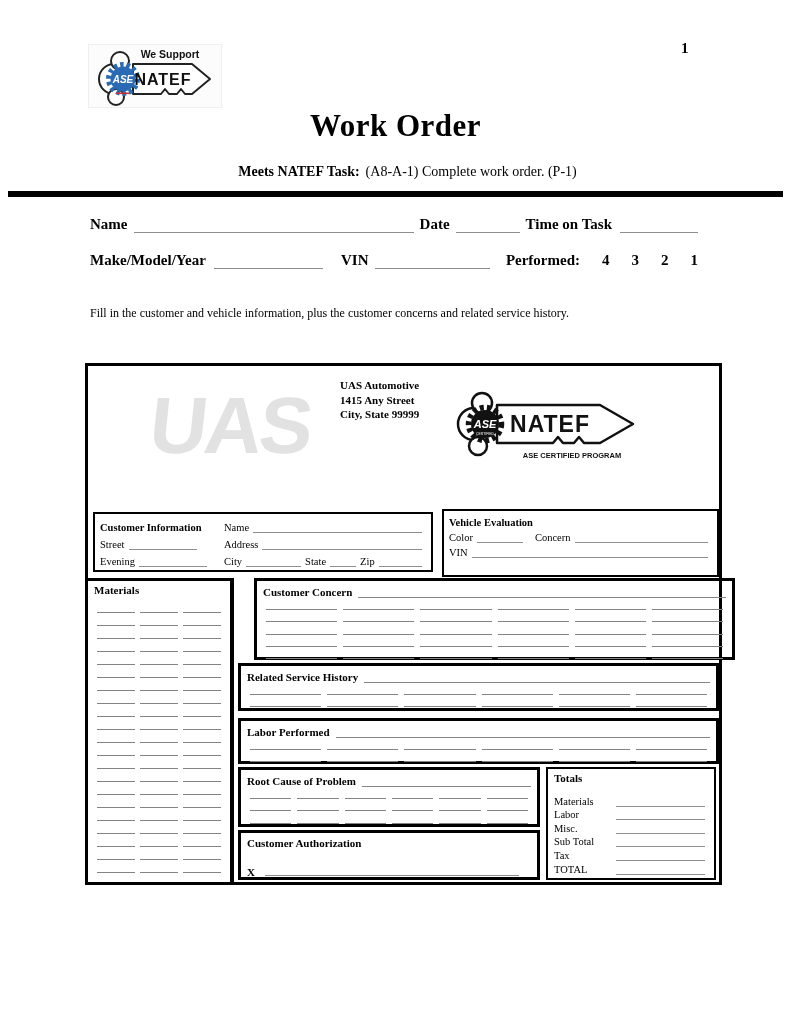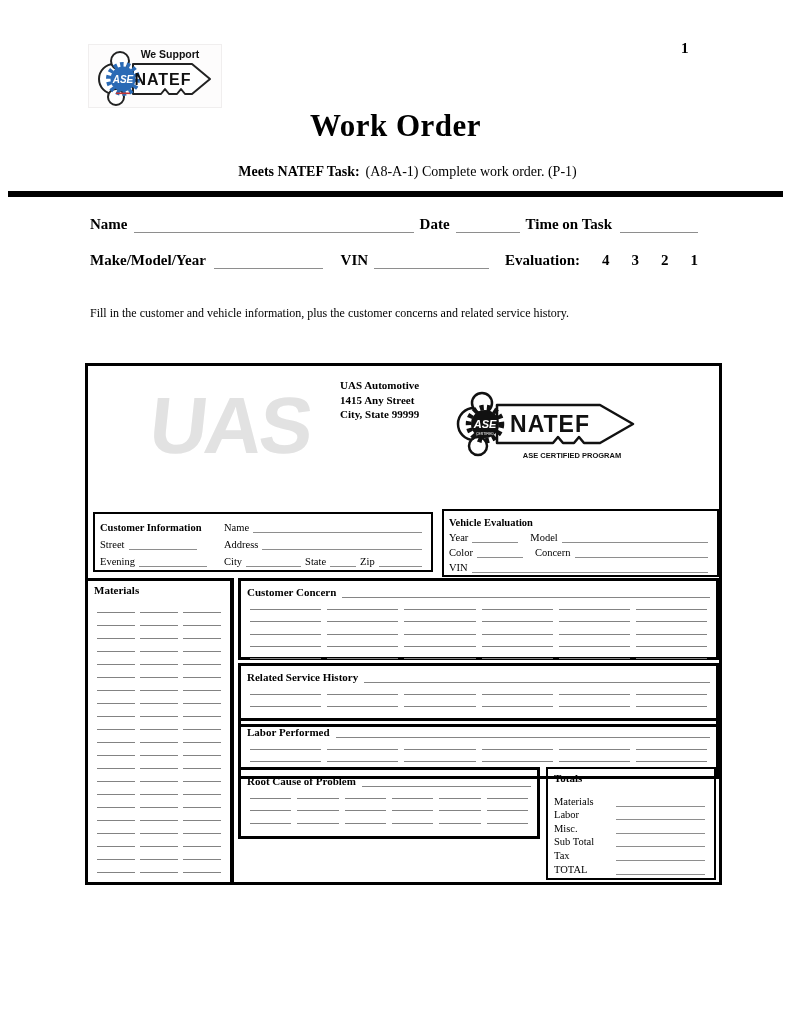--- a/index.html
+++ b/index.html
@@ -61,24 +61,24 @@
 
   .materials { left:0; top:212px; bottom:0; width:146px; border-top:3px solid #000; border-right:4px solid #000; box-sizing:border-box; padding:3px 6px; font-size:11px; }
   .mlines { margin-top:4px; }
 
   .rline { display:flex; height:13px; }
   .rline i { flex:1; border-bottom:1.5px solid #838383; margin:0 2.5px; }
   .seg6 .rline { height:12.2px; }
   .seg6 .rline i { margin:0 3px; }
 
   .secbox { border:3px solid #000; box-sizing:border-box; font-size:11px; padding:2px 6px; }
-  .concern   { left:150px; top:212px; width:481px; height:82px; }
-  .history   { left:150px; top:297px; width:481px; height:64px; }
-  .labor     { left:150px; top:352px; width:481px; height:61px; }
-  .rootcause { left:150px; top:401px; width:302px; height:72px; }
+  .concern   { left:166px; top:212px; width:481px; height:82px; }
+  .history   { left:150px; top:297px; width:481px; height:48px; }
+  .labor     { left:150px; top:352px; width:481px; height:46px; }
+  .rootcause { left:150px; top:401px; width:302px; height:60px; }
   .authbox   { left:150px; top:464px; width:302px; height:50px; }
   .stitle { display:flex; align-items:flex-end; height:15px; white-space:nowrap; }
   .stitle .ul { flex:1; margin-left:6px; border-bottom-color:#858585; }
 
   .totalsbox { left:458px; top:401px; width:170px; height:113px; border:2.5px solid #000; box-sizing:border-box; font-size:10.5px; padding:3px 9px 2px 6px; }
   .totalsbox .tt { font-weight:bold; font-size:11px; }
   .trows { margin-top:9px; }
   .trow { display:flex; align-items:flex-end; height:13.6px; white-space:nowrap; }
   .trow .tl2 { width:56px; flex:none; }
   .trow .iul { flex:1; margin-left:6px; }
@@ -121,21 +121,21 @@
   <span class="ul u-date"></span>
   <span>Time on Task</span>
   <span class="ul u-time"></span>
 </div>
 
 <div class="abs row2">
   <span>Make/Model/Year</span>
   <span class="ul u-mmy"></span>
   <span class="lbl-vin">VIN</span>
   <span class="ul u-vin"></span>
-  <span class="lbl-eval">Evaluation:</span>
+  <span class="lbl-eval">Performed:</span>
   <span class="score">4</span>
   <span class="score">3</span>
   <span class="score">2</span>
   <span class="score">1</span>
 </div>
 
 <div class="abs instruction">Fill in the customer and vehicle information, plus the customer concerns and related service history.</div>
 
 <div class="abs formbox">
 
@@ -190,26 +190,20 @@
       <span>Zip</span>
       <span class="iul grow"></span>
     </div>
   </div>
 
   <div class="abs infobox vehbox">
     <div class="ir">
         <b>Vehicle Evaluation</b>
       </div>
     <div class="ir">
-      <span>Year</span>
-      <span class="iul w46"></span>
-      <span class="ml8">Model</span>
-      <span class="iul grow"></span>
-    </div>
-    <div class="ir">
       <span>Color</span>
       <span class="iul w46"></span>
       <span class="ml8">Concern</span>
       <span class="iul grow"></span>
     </div>
     <div class="ir">
       <span>VIN</span>
       <span class="iul grow"></span>
     </div>
   </div>
@@ -458,20 +452,29 @@
           <i></i>
           <i></i>
           <i></i>
           <i></i>
           <i></i>
           <i></i>
         </div>
       </div>
   </div>
 
+  <div class="abs secbox authbox">
+    <div class="stitle" style="height:14px;">
+        <b>Customer Authorization</b>
+      </div>
+    <div class="xrow">
+      <span>X</span>
+      <span class="iul"></span>
+    </div>
+  </div>
 
   <div class="abs totalsbox">
     <div class="tt">Totals</div>
     <div class="trows">
         <div class="trow">
           <span class="tl2">Materials</span>
           <span class="iul"></span>
         </div>
         <div class="trow">
           <span class="tl2">Labor</span>

